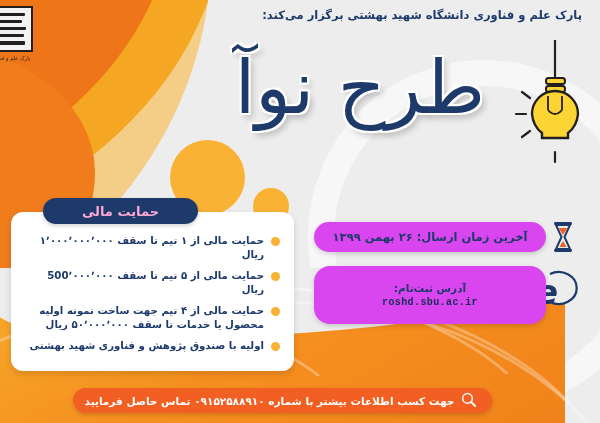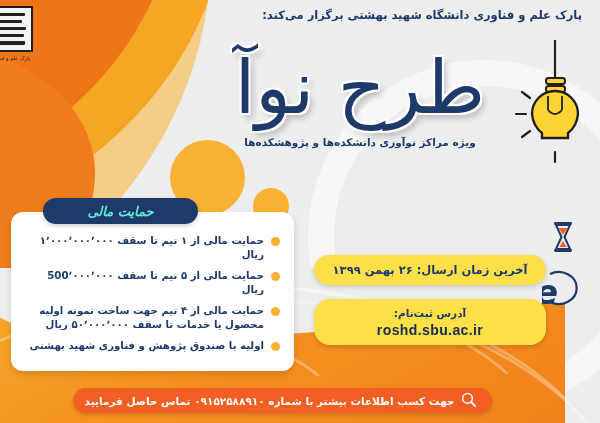--- a/index.html
+++ b/index.html
@@ -187,29 +187,28 @@
     z-index: 7;
   }
 
   
   .fin-badge {
     position: absolute;
     left: 78px; top: 198px;
     width: 155px; height: 26px;
     background: #1d3a6b;
     border-radius: 13px;
-    color: #5eead4;
+    color: #f9a8d4;
     font-size: 13px;
     font-weight: bold;
     display: flex;
     align-items: center;
     justify-content: center;
     z-index: 9;
     box-shadow: 0 2px 4px rgba(0,0,0,.18);
-    font-style: italic;
   }
   .fin-card {
     position: absolute;
     left: 14px; top: 212px;
     width: 283px;
     min-height: 152px;
     background: #ffffff;
     border-radius: 12px;
     box-shadow: 0 3px 7px rgba(0,0,0,.14);
     z-index: 8;
@@ -233,48 +232,47 @@
     position: absolute;
     right: 0; top: 3px;
     width: 9px; height: 9px;
     border-radius: 50%;
     background: #f9b233;
   }
 
   
   .pill {
     position: absolute;
-    background: #fde047;
+    background: #d946ef;
     border-radius: 16px;
     box-shadow: 0 2px 5px rgba(0,0,0,.16);
     z-index: 8;
     display: flex;
     align-items: center;
     justify-content: center;
     flex-direction: column;
-    margin-top: 33px;
   }
   .pill-deadline {
     right: 54px; top: 222px;
     width: 232px; height: 30px;
     font-size: 11.5px;
     font-weight: bold;
     color: #1d3a6b;
   }
   .pill-address {
     right: 54px; top: 266px;
-    width: 232px; height: 46px;
+    width: 232px; height: 58px;
     gap: 3px;
   }
   .addr-label { font-size: 10.5px; color: #1d3a6b; font-weight: bold; }
   .addr-url {
-    font-size: 14px;
+    font-size: 10px;
     color: #152d55;
     font-weight: bold;
-    font-family: Liberation Sans, sans-serif;
+    font-family: Liberation Mono, monospace;
     direction: ltr;
     letter-spacing: .4px;
   }
   .icon-hourglass { position: absolute; right: 24px; top: 220px; z-index: 9; }
   .icon-browser   { position: absolute; right: 12px; top: 262px; z-index: 7; }
 
   
   .footer-pill {
     position: absolute;
     left: 50%;
@@ -342,21 +340,20 @@
         <line x1="12" y1="52" x2="20" y2="58"></line>
         <line x1="6" y1="74" x2="16" y2="74"></line>
         <line x1="12" y1="97" x2="20" y2="91"></line>
         <line x1="45" y1="112" x2="45" y2="122"></line>
       </g>
     </svg>
   </div>
 
   <div class="title-block">
     <div class="main-title">طرح نوآ</div>
-    <div class="subtitle">ویژه مراکز نوآوری دانشکده‌ها و پژوهشکده‌ها</div>
   </div>
 
   <div class="fin-badge">حمایت مالی</div>
   <div class="fin-card">
     <ul class="fin-list">
       <li class="fin-item">حمایت مالی از ۱ تیم تا سقف ۱٬۰۰۰٬۰۰۰٬۰۰۰ ریال</li>
       <li class="fin-item">حمایت مالی از ۵ تیم تا سقف 500٬۰۰۰٬۰۰۰ ریال</li>
       <li class="fin-item">حمایت مالی از ۴ تیم جهت ساخت نمونه اولیه محصول یا خدمات تا سقف ۵۰٬۰۰۰٬۰۰۰ ریال</li>
       <li class="fin-item">اولیه با صندوق پژوهش و فناوری شهید بهشتی</li>
     </ul>

